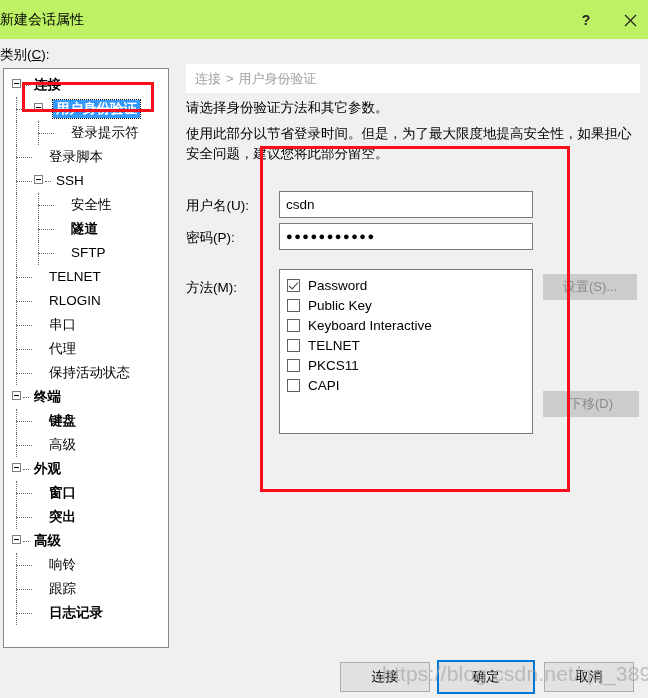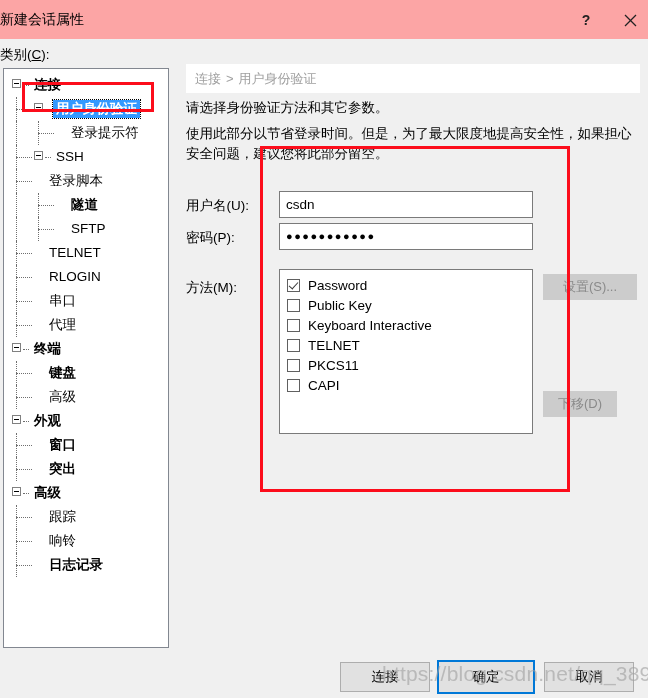--- a/index.html
+++ b/index.html
@@ -15,21 +15,21 @@
   #app {
     position: relative;
     width: 648px; height: 698px;
     background: #f0f0f0;
   }
 
   
   .titlebar {
     position: absolute; left: 0; top: 0;
     width: 648px; height: 40px;
-    background: #fca5a5;
+    background: #bef264;
     border-bottom: 1px solid #f0f0f0;
   }
   .title-text {
     position: absolute; left: 0; top: 11px;
     font-size: 14px; color: #000000;
     white-space: nowrap;
   }
   .tb-btn {
     position: absolute; top: 0; height: 40px; width: 44px;
     display: flex; align-items: center; justify-content: center;
@@ -196,21 +196,21 @@
     background: #cccccc;
     color: #8a8a8a;
     border: none;
     font-size: 13px;
     font-family: inherit;
     display: flex; align-items: center; justify-content: center;
     white-space: nowrap;
   }
   .btn-set  { left: 543px; top: 274px; width: 94px; height: 26px; }
   .btn-up   { left: 543px; top: 357px; width: 94px; height: 26px; }
-  .btn-down { left: 543px; top: 391px; width: 74px; height: 26px; }
+  .btn-down { left: 543px; top: 391px; width: 96px; height: 26px; }
 
   
   .bbtn {
     position: absolute;
     background: #e1e1e1;
     border: 1px solid #adadad;
     font-size: 13.5px;
     font-family: inherit;
     color: #000;
     display: flex; align-items: center; justify-content: center;
@@ -287,49 +287,57 @@
         </div>
         <div class="tnode">
           <div class="tw" style="width: 64px;">
             <div class="dotv" style="left: 12px; top: 0px; height: 24px;"></div>
             <div class="dotv" style="left: 34px; top: 0px; height: 24px;"></div>
             <div class="doth" style="left: 34px; top: 12px; width: 16px;"></div>
           </div>
           <span class="tlabel">登录提示符</span>
         </div>
         <div class="tnode">
+          <div class="tw" style="width: 42px;">
+            <div class="dotv" style="left: 12px; top: 0px; height: 24px;"></div>
+            <div class="doth" style="left: 12px; top: 12px; width: 16px;"></div>
+          </div>
+          <span class="tlabel">登录脚本</span>
+        </div>
+        <div class="tnode">
           <div class="tw" style="width: 49px;">
             <div class="dotv" style="left: 12px; top: 0px; height: 24px;"></div>
             <div class="doth" style="left: 12px; top: 12px; width: 16px;"></div>
             <div class="exp" style="position: absolute; left: 30px; top: 6px;"></div>
             <div class="doth" style="left: 41px; top: 12px; width: 6px;"></div>
           </div>
           <span class="tlabel">SSH</span>
         </div>
         <div class="tnode">
-          <div class="tw" style="width: 42px;">
-            <div class="dotv" style="left: 12px; top: 0px; height: 24px;"></div>
-            <div class="doth" style="left: 12px; top: 12px; width: 16px;"></div>
-          </div>
-          <span class="tlabel">登录脚本</span>
-        </div>
-        <div class="tnode">
           <div class="tw" style="width: 64px;">
             <div class="dotv" style="left: 12px; top: 0px; height: 24px;"></div>
             <div class="dotv" style="left: 34px; top: 0px; height: 24px;"></div>
             <div class="doth" style="left: 34px; top: 12px; width: 16px;"></div>
           </div>
-          <span class="tlabel bold">隧道</span>
+          <span class="tlabel">安全性</span>
         </div>
         <div class="tnode">
           <div class="tw" style="width: 64px;">
             <div class="dotv" style="left: 12px; top: 0px; height: 24px;"></div>
             <div class="dotv" style="left: 34px; top: 0px; height: 24px;"></div>
             <div class="doth" style="left: 34px; top: 12px; width: 16px;"></div>
           </div>
+          <span class="tlabel bold">隧道</span>
+        </div>
+        <div class="tnode">
+          <div class="tw" style="width: 64px;">
+            <div class="dotv" style="left: 12px; top: 0px; height: 24px;"></div>
+            <div class="dotv" style="left: 34px; top: 0px; height: 24px;"></div>
+            <div class="doth" style="left: 34px; top: 12px; width: 16px;"></div>
+          </div>
           <span class="tlabel">SFTP</span>
         </div>
         <div class="tnode">
           <div class="tw" style="width: 42px;">
             <div class="dotv" style="left: 12px; top: 0px; height: 24px;"></div>
             <div class="doth" style="left: 12px; top: 12px; width: 16px;"></div>
           </div>
           <span class="tlabel">TELNET</span>
         </div>
         <div class="tnode">
@@ -345,20 +353,27 @@
             <div class="doth" style="left: 12px; top: 12px; width: 16px;"></div>
           </div>
           <span class="tlabel">串口</span>
         </div>
         <div class="tnode">
           <div class="tw" style="width: 42px;">
             <div class="dotv" style="left: 12px; top: 0px; height: 24px;"></div>
             <div class="doth" style="left: 12px; top: 12px; width: 16px;"></div>
           </div>
           <span class="tlabel">代理</span>
+        </div>
+        <div class="tnode">
+          <div class="tw" style="width: 42px;">
+            <div class="dotv" style="left: 12px; top: 0px; height: 24px;"></div>
+            <div class="doth" style="left: 12px; top: 12px; width: 16px;"></div>
+          </div>
+          <span class="tlabel">保持活动状态</span>
         </div>
         <div class="tnode">
           <div class="tw" style="width: 27px;">
             <div class="exp" style="position: absolute; left: 8px; top: 6px;"></div>
             <div class="doth" style="left: 19px; top: 12px; width: 6px;"></div>
           </div>
           <span class="tlabel bold">终端</span>
         </div>
         <div class="tnode">
           <div class="tw" style="width: 42px;">
@@ -400,28 +415,28 @@
             <div class="exp" style="position: absolute; left: 8px; top: 6px;"></div>
             <div class="doth" style="left: 19px; top: 12px; width: 6px;"></div>
           </div>
           <span class="tlabel bold">高级</span>
         </div>
         <div class="tnode">
           <div class="tw" style="width: 42px;">
             <div class="dotv" style="left: 12px; top: 0px; height: 24px;"></div>
             <div class="doth" style="left: 12px; top: 12px; width: 16px;"></div>
           </div>
+          <span class="tlabel">响铃</span>
+        </div>
+        <div class="tnode">
+          <div class="tw" style="width: 42px;">
+            <div class="dotv" style="left: 12px; top: 0px; height: 24px;"></div>
+            <div class="doth" style="left: 12px; top: 12px; width: 16px;"></div>
+          </div>
           <span class="tlabel">跟踪</span>
-        </div>
-        <div class="tnode">
-          <div class="tw" style="width: 42px;">
-            <div class="dotv" style="left: 12px; top: 0px; height: 24px;"></div>
-            <div class="doth" style="left: 12px; top: 12px; width: 16px;"></div>
-          </div>
-          <span class="tlabel">响铃</span>
         </div>
         <div class="tnode">
           <div class="tw" style="width: 42px;">
             <div class="dotv" style="left: 12px; top: 0px; height: 24px;"></div>
             <div class="doth" style="left: 12px; top: 12px; width: 16px;"></div>
           </div>
           <span class="tlabel bold">日志记录</span>
         </div>
       </div>
   </div>

